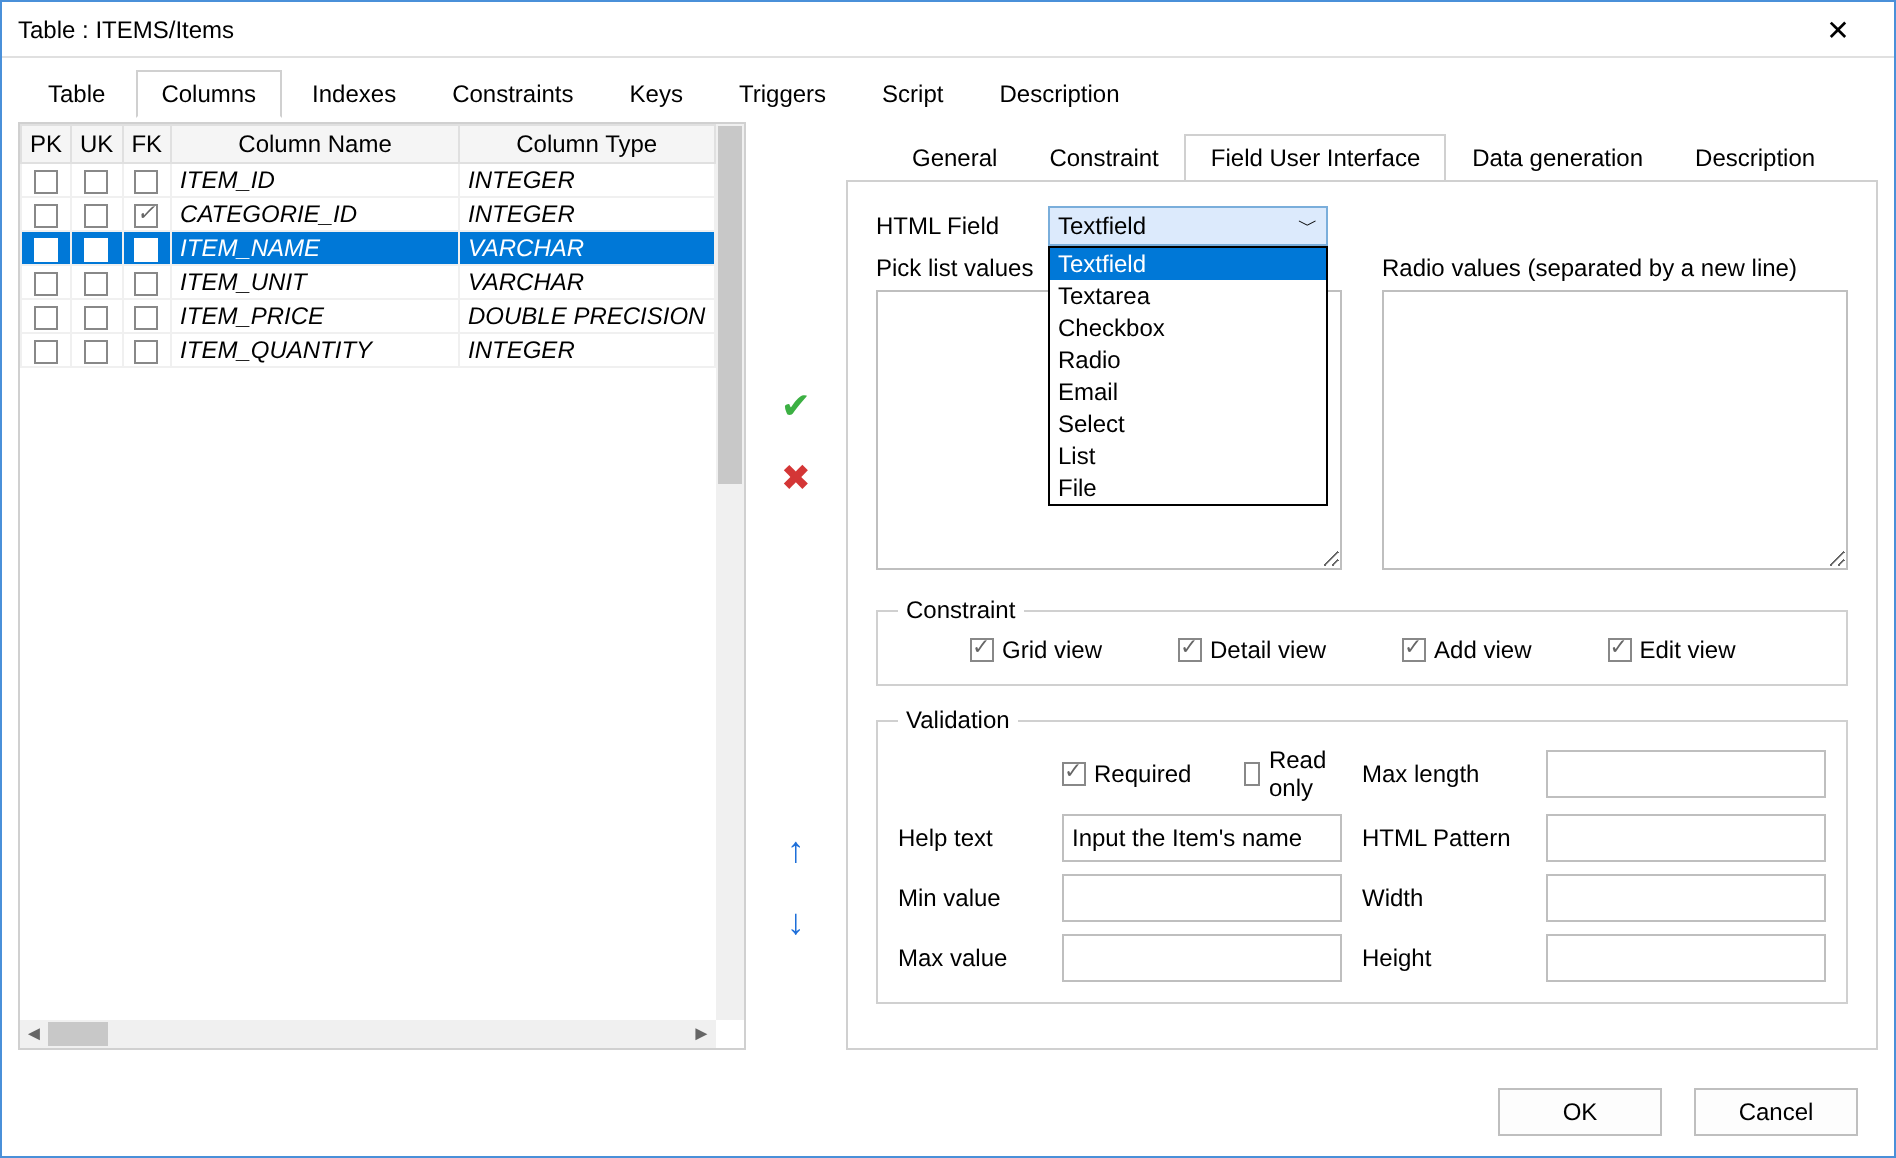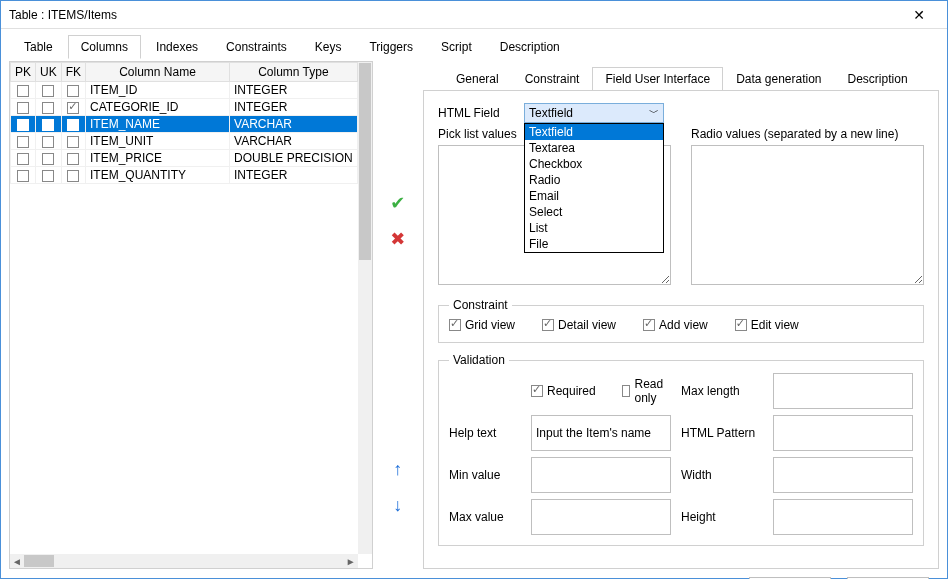--- a/index.html
+++ b/index.html
@@ -10,21 +10,21 @@
 .titlebar .close { width: 40px; height: 28px; display: flex; align-items: center; justify-content: center; font-size: 14px; cursor: pointer; }
 .tabs-main { display: flex; padding: 6px 10px 2px; gap: 2px; }
 .tab-main { padding: 4px 12px; cursor: pointer; border: 1px solid transparent; }
 .tab-main.active { border: 1px solid #d0d0d0; border-bottom-color: #fff; background: #fff; }
 .content { flex: 1; display: flex; padding: 0 8px 8px; gap: 6px; }
 .left-pane { width: 380px; display: flex; flex-direction: column; }
 .grid-wrap { flex: 1; border: 1px solid #d0d0d0; overflow: hidden; position: relative; }
 .grid-scroll { position: absolute; inset: 0 14px 14px 0; overflow: hidden; }
 table.grid { border-collapse: collapse; width: 100%; padding-left: 28px; }
 table.grid th { background: #f5f5f5; border: 1px solid #e0e0e0; padding: 2px 4px; font-weight: normal; text-align: center; white-space: nowrap; }
-table.grid td { border: 1px solid #f0f0f0; padding: 1px 4px; white-space: nowrap; height: 16px; }
+table.grid td { border: 1px solid #f0f0f0; padding: 1px 4px; white-space: nowrap; height: 16px; font-style: italic; }
 table.grid th.narrow { width: 18px; }
 table.grid td.ck { text-align: center; padding: 0; }
 .ckbox { display: inline-block; width: 12px; height: 12px; border: 1px solid #888; background: #fff; vertical-align: middle; position: relative; }
 .ckbox.checked::after { content: '✓'; position: absolute; top: -3px; left: 0; font-size: 11px; color: #666; }
 tr.sel td { background: #0078d7; color: #fff; }
 tr.sel .ckbox { border-color: #fff; }
 .vscroll { position: absolute; right: 0; top: 0; bottom: 14px; width: 14px; background: #f0f0f0; }
 .vscroll .thumb { background: #c8c8c8; width: 12px; margin: 1px; height: 40%; }
 .hscroll { position: absolute; left: 0; right: 14px; bottom: 0; height: 14px; background: #f0f0f0; display: flex; align-items: center; }
 .hscroll .arrow { width: 14px; text-align: center; color: #666; font-size: 10px; }
@@ -47,24 +47,24 @@
 .combo { width: 140px; height: 20px; border: 1px solid #7aaedb; background: #dceafc; display: flex; align-items: center; padding: 0 4px; }
 .combo .caret { margin-left: auto; font-size: 10px; }
 .combo-list { position: absolute; top: 20px; left: 0; width: 140px; border: 1px solid #000; background: #fff; z-index: 10; }
 .combo-list div { padding: 1px 4px; cursor: pointer; }
 .combo-list div.hl { background: #0078d7; color: #fff; }
 .cols2 { display: flex; gap: 20px; margin-bottom: 10px; }
 .col { flex: 1; }
 .bigbox { width: 100%; height: 140px; border: 1px solid #bfbfbf; background: #fff; margin-top: 4px; }
 fieldset { border: 1px solid #d0d0d0; padding: 6px 10px 10px; margin-bottom: 10px; }
 legend { padding: 0 4px; }
-.chkrow { display: flex; gap: 27px; }
+.chkrow { display: flex; gap: 38px; margin-left: 36px; }
 .chklabel { display: flex; align-items: center; gap: 4px; }
 .grid-form { display: grid; grid-template-columns: 72px 140px 82px 140px; gap: 6px 10px; align-items: center; }
-.txtin { height: 36px; border: 1px solid #bfbfbf; padding: 0 4px; width: 100%; font: inherit; }
+.txtin { height: 24px; border: 1px solid #bfbfbf; padding: 0 4px; width: 100%; font: inherit; }
 .footer { height: 46px; display: flex; align-items: center; justify-content: flex-end; padding: 0 18px; gap: 16px; }
 .btn { width: 82px; height: 24px; border: 1px solid #bfbfbf; background: #fdfdfd; cursor: pointer; font: inherit; }
 </style>
 </head>
 <body>
 
 <div class="window">
   <div class="titlebar">
     <div class="title">Table : ITEMS/Items</div>
     <div class="close">✕</div>

